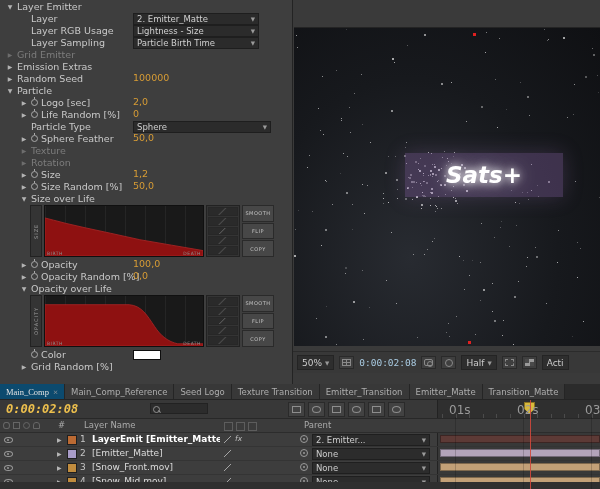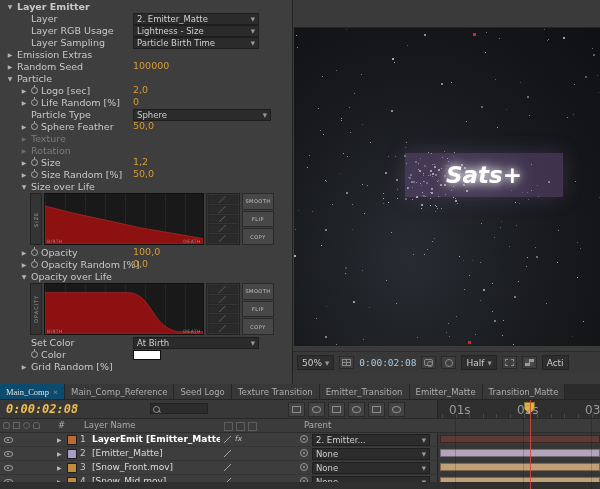--- a/index.html
+++ b/index.html
@@ -117,21 +117,21 @@
   .tl-fill{position:absolute;left:0;right:0;bottom:0;height:7px;background:#2f2f2f;}
 </style>
 </head>
 <body>
 
 <div class="app">
   <div class="top">
     <section class="effects">
       <div id="fx-rows">
           <div class="er">
-            <div class="er-l" style="left: 6px; font-weight: bold;">
+            <div class="er-l" style="left: 6px;">
               <span class="tw">▼</span>
               <span class="lt">Layer Emitter</span>
             </div>
           </div>
           <div class="er">
             <div class="er-l" style="left: 20px;">
               <span class="tw sp">▶</span>
               <span class="lt">Layer</span>
             </div>
             <div class="dd">
@@ -150,20 +150,26 @@
             </div>
           </div>
           <div class="er">
             <div class="er-l" style="left: 20px;">
               <span class="tw sp">▶</span>
               <span class="lt">Layer Sampling</span>
             </div>
             <div class="dd">
               <span class="dv">Particle Birth Time</span>
               <span class="ar">▼</span>
+            </div>
+          </div>
+          <div class="er dis">
+            <div class="er-l" style="left: 6px;">
+              <span class="tw">▶</span>
+              <span class="lt">Grid Emitter</span>
             </div>
           </div>
           <div class="er">
             <div class="er-l" style="left: 6px;">
               <span class="tw">▶</span>
               <span class="lt">Emission Extras</span>
             </div>
           </div>
           <div class="er">
             <div class="er-l" style="left: 6px;">
@@ -303,30 +309,20 @@
               <i></i>
               <i></i>
               <i></i>
               <i></i>
               <i></i>
             </div>
             <div class="cw-btns">
               <button class="cwb">SMOOTH</button>
               <button class="cwb">FLIP</button>
               <button class="cwb">COPY</button>
-            </div>
-          </div>
-          <div class="er">
-            <div class="er-l" style="left: 20px;">
-              <span class="tw sp">▶</span>
-              <span class="lt">Set Color</span>
-            </div>
-            <div class="dd">
-              <span class="dv">At Birth</span>
-              <span class="ar">▼</span>
             </div>
           </div>
           <div class="er">
             <div class="er-l" style="left: 20px;">
               <span class="tw sp">▶</span>
               <span class="sw"></span>
               <span class="lt">Color</span>
             </div>
             <span class="cswatch" style="background: rgb(255, 255, 255);"></span>
           </div>

